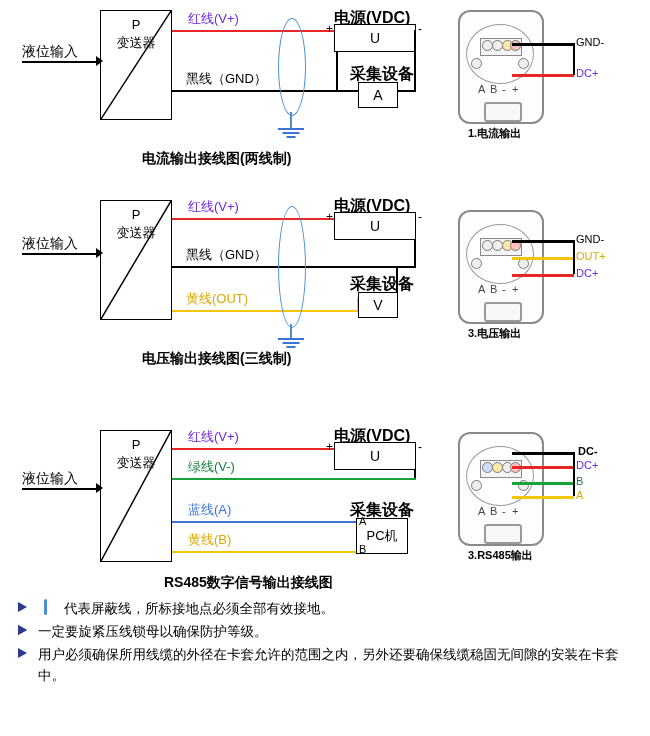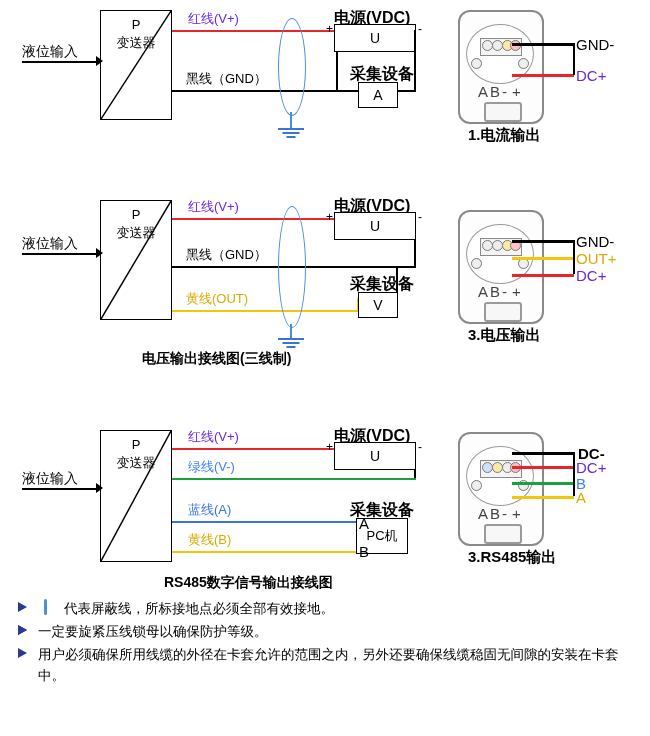--- a/index.html
+++ b/index.html
@@ -16,27 +16,27 @@
   .wire.red{border-top-color:#e8262a;}
   .wire.green{border-top-color:#19a23a;}
   .wire.blue{border-top-color:#3a74d8;}
   .wire.yellow{border-top-color:#f3c50b;}
   .wire.black{border-top-color:#000;}
   .vwire{position:absolute;width:0;border-left:2px solid #000;}
   .vwire.yellow{border-left-color:#f3c50b;}
 
   .lbl{position:absolute;font-size:13px;white-space:nowrap;line-height:1;}
   .lbl.red{color:#6d28d9;}
-  .lbl.green{color:#3b82f6;}
+  .lbl.green{color:#15803d;}
   .lbl.blue{color:#3a74d8;}
   .lbl.yellow{color:#d8ab06;}
   .lbl.black{color:#000;}
 
   .cap{position:absolute;font-size:16px;font-weight:bold;white-space:nowrap;}
-  .small{font-size:15px;}
+  .small{font-size:11px;}
 
   
   .tx{position:absolute;border:1.5px solid #000;box-sizing:border-box;}
   .tx .diag{position:absolute;left:0;top:0;width:100%;height:100%;overflow:hidden;}
   .tx .txt{position:absolute;left:0;right:0;top:6px;text-align:center;font-size:13px;line-height:15px;}
 
   
   .ibox{position:absolute;border:1.5px solid #000;box-sizing:border-box;
         display:flex;align-items:center;justify-content:center;font-size:14px;background:#fff;}
   .plus,.minus{position:absolute;font-size:12px;}
@@ -109,20 +109,21 @@
     <div class="minus" style="left:418px;top:22px;">-</div>
     <div class="vwire" style="left:414px;top:30px;height:60px;"></div>
     <div class="wire black" style="left:334px;top:90px;width:82px;"></div>
     <div class="vwire" style="left:336px;top:52px;height:38px;"></div>
 
     <div class="cap" style="left:350px;top:64px;">采集设备</div>
     <div class="ibox" style="left:358px;top:82px;width:40px;height:26px;">
       <span>A</span>
     </div>
 
+    <div class="cap" style="left:142px;top:150px;font-size:14px;">电流输出接线图(两线制)</div>
   </div>
 
   <div class="abs" style="left:452px;top:8px;width:198px;height:135px;">
     <div class="dev" style="left:6px;top:2px;width:82px;height:110px;">
       <div class="body"></div>
       <div class="inner" style="left:8px;top:14px;width:66px;height:58px;"></div>
       <div class="term" style="left:22px;top:28px;width:40px;height:16px;"></div>
       <div class="screw" style="left:24px;top:30px;"></div>
       <div class="screw" style="left:34px;top:30px;"></div>
       <div class="screw" style="left:44px;top:30px;background:#ffe9a8;"></div>

